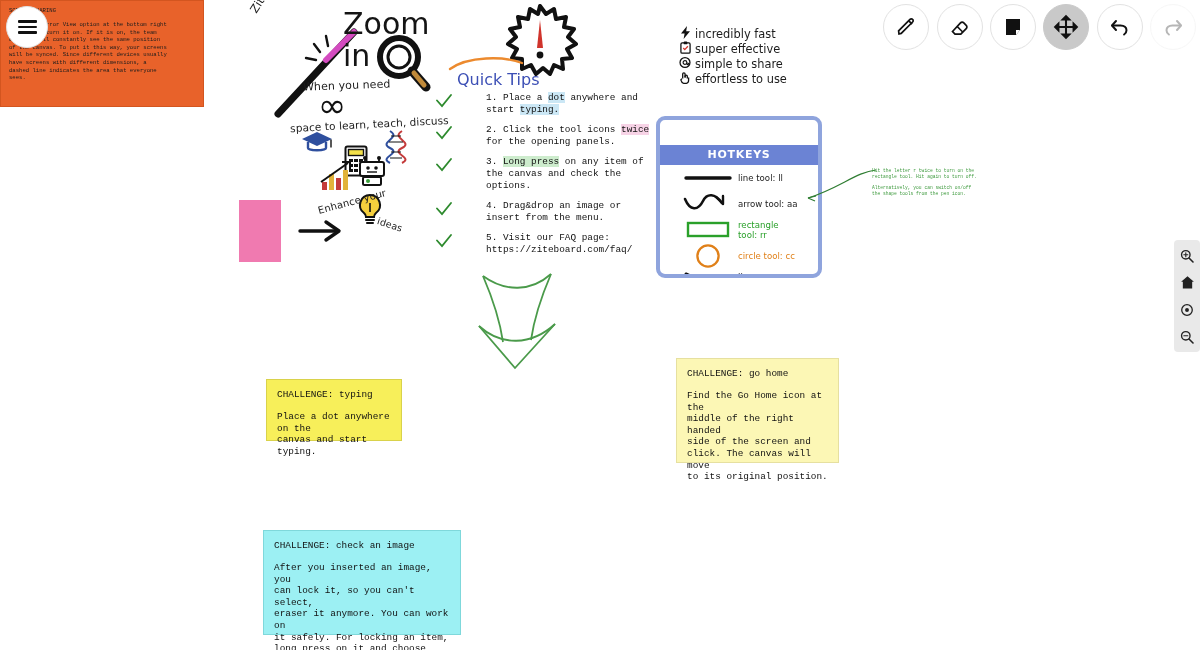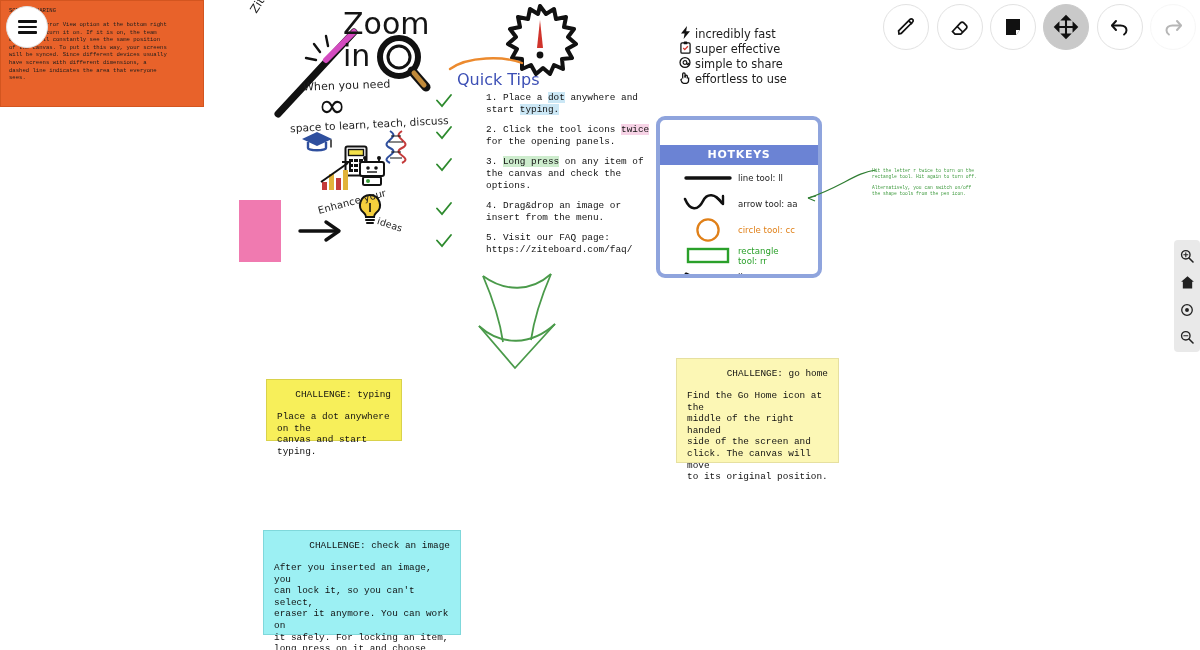--- a/index.html
+++ b/index.html
@@ -124,21 +124,21 @@
   
   #hk-note { left: 872px; top: 168px; width: 108px; color: #3e9a3e;
     font-family: "Liberation Mono", monospace; font-size: 4.6px; line-height: 5.6px; }
   #hk-note p { margin: 0 0 6px 0; }
 
   
   .sticky {
     position: absolute; box-sizing: border-box; padding: 9px 10px;
     font-family: "Liberation Mono", monospace;
   }
-  .sticky .st-title { font-size: 9.4px; line-height: 12px; margin-bottom: 10px; color:#111;text-align:right; }
+  .sticky .st-title { font-size: 9.4px; line-height: 12px; margin-bottom: 10px; color:#111; }
   .sticky .st-body { font-size: 9.4px; line-height: 11.6px; color:#111; white-space: pre-line; }
 
   #note-typing { left: 266px; top: 379px; width: 136px; height: 62px; background: #f7ef5a; border: 1px solid #d9d24b; }
   #note-modify { left: 460px; top: 398px; width: 172px; height: 82px; background: #ef83b5; border: 1px solid #d76fa0; }
   #note-gohome { left: 676px; top: 358px; width: 163px; height: 105px; background: #fcf7b5; border: 1px solid #e6e0a0; }
   #note-lock   { left: 263px; top: 530px; width: 198px; height: 105px; background: #9cf0f3; border: 1px solid #7fd8db; }
 
   #note-share {
     left: 527px; top: 524px; width: 186px; height: 93px;
     background: #e8622a; border: 1px solid #d3551f;
@@ -433,33 +433,33 @@
       <span class="hk-art">
         <svg width="52" height="22" viewBox="0 0 52 22">
             <path d="M3 6 C8 18, 16 18, 21 8 C25 0, 33 0, 40 10" fill="none" stroke="#111" stroke-width="2.6" stroke-linecap="round"></path>
             <path d="M41 11 L34 4 M41 11 L41 3" stroke="#111" stroke-width="2.4" stroke-linecap="round"></path>
           </svg>
       </span>
       <span class="hk-lbl">arrow tool: aa</span>
     </div>
     <div class="hk-row">
       <span class="hk-art">
+        <svg width="44" height="18" viewBox="0 0 44 18">
+            <rect x="2" y="2" width="40" height="13" fill="none" stroke="#2aa02a" stroke-width="2.4"></rect>
+          </svg>
+      </span>
+      <span class="hk-lbl green">rectangle tool: rr</span>
+    </div>
+    <div class="hk-row">
+      <span class="hk-art">
         <svg width="26" height="26" viewBox="0 0 26 26">
             <circle cx="13" cy="13" r="10.6" fill="none" stroke="#e08019" stroke-width="2.3"></circle>
           </svg>
       </span>
       <span class="hk-lbl orange">circle tool: cc</span>
-    </div>
-    <div class="hk-row">
-      <span class="hk-art">
-        <svg width="44" height="18" viewBox="0 0 44 18">
-            <rect x="2" y="2" width="40" height="13" fill="none" stroke="#2aa02a" stroke-width="2.4"></rect>
-          </svg>
-      </span>
-      <span class="hk-lbl green">rectangle tool: rr</span>
     </div>
     <div class="hk-row">
       <span class="hk-art">
         <svg width="50" height="22" viewBox="0 0 50 22">
             <path d="M3 3 L38 18" stroke="#111" stroke-width="3" stroke-linecap="round"></path>
             <path d="M40 19 L27 17 M40 19 L34 8" stroke="#111" stroke-width="3" stroke-linecap="round"></path>
           </svg>
       </span>
       <span class="hk-lbl">ll + aa = straigh arrow</span>
     </div>

